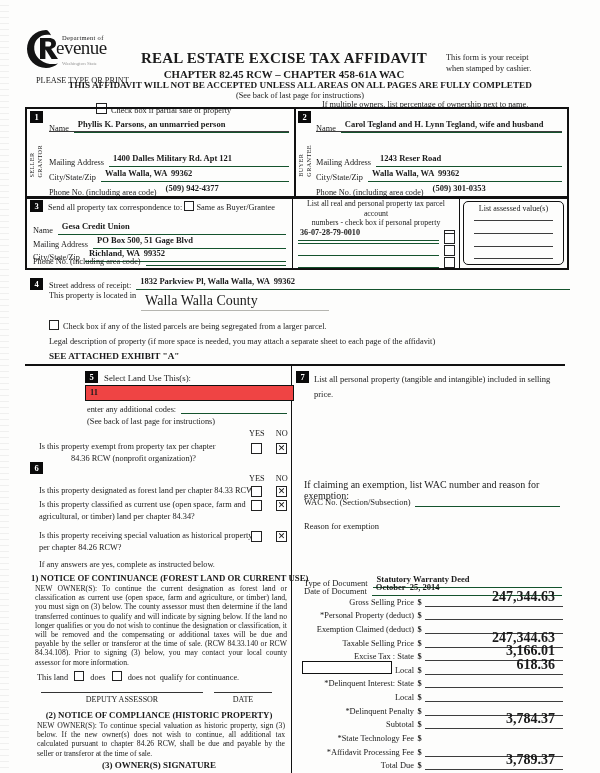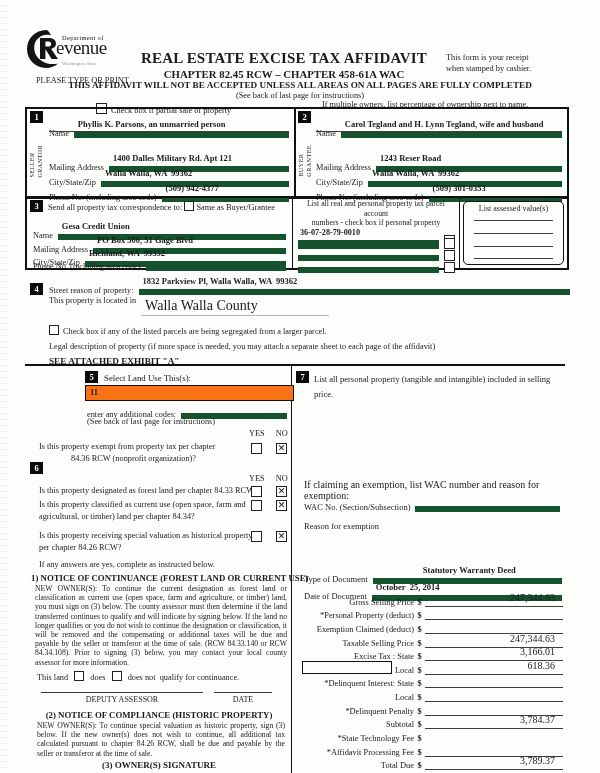--- a/index.html
+++ b/index.html
@@ -31,47 +31,47 @@
       font-family:"DejaVu Sans",sans-serif;font-size:8px;line-height:8px;text-align:center;
       vertical-align:-1px;color:#111;font-weight:bold;overflow:visible;}
   .cb2{width:9px;height:9px;font-size:9px;line-height:9px;}
   
   .parties{top:107px;left:25px;width:540px;height:88px;border:2px solid #111;display:flex;}
   .party{position:relative;}
   .vlabel{position:absolute;left:1px;top:36px;display:flex;gap:1px;}
   .vlabel span{writing-mode:vertical-rl;transform:rotate(180deg);font-size:6.2px;letter-spacing:.4px;color:#222;}
   .frow{position:absolute;display:flex;align-items:flex-end;}
   .flabel{font-size:8.3px;white-space:nowrap;margin-right:5px;}
-  .fline{flex:1;border-bottom:6px solid #14532d;padding:0 0 1px 4px;min-height:9px;}
+  .fline{flex:1;border-bottom:1px solid #14532d;padding:0 0 1px 4px;min-height:9px;}
   .fval{font-size:8.5px;font-weight:bold;white-space:pre-wrap;}
   .blank-line{position:absolute;border-bottom:1px solid #3d3d3d;}
   .sec3{top:196px;left:25px;width:540px;height:70px;border:2px solid #111;display:flex;}
   .sec3a{position:relative;width:265px;border-right:1.5px solid #111;}
   .sec3b{position:relative;width:166px;border-right:1.5px solid #111;}
   .sec3c{position:relative;flex:1;margin:3px;border:1.5px solid #111;border-radius:5px;}
   .pline{position:absolute;display:flex;align-items:flex-end;left:5px;right:4px;}
   .pline .fline{padding-left:2px;}
   .phdr{font-size:7.8px;line-height:9.5px;text-align:center;}
   .sec4{top:266px;left:25px;width:540px;}
   .lower{top:364px;left:25px;width:540px;height:409px;border-top:2px solid #111;}
   .divider{position:absolute;left:266px;top:0;height:100%;border-left:1.5px solid #111;}
   .codebox{position:absolute;left:60px;top:19px;width:203px;height:13px;border:1.5px solid #111;
-           font-size:8.5px;font-weight:bold;padding:1px 0 0 4px;background:#f97316;}
+           font-size:8.5px;font-weight:bold;padding:1px 0 0 4px;background:#ef4444;}
   .q{font-size:8.3px;position:absolute;white-space:nowrap;}
   .ynh{position:absolute;display:flex;gap:11px;font-size:8.3px;}
   .para{position:absolute;font-size:7.7px;line-height:9.2px;text-align:justify;}
   .ntitle{position:absolute;font-size:8.8px;font-weight:bold;text-align:center;white-space:nowrap;}
   .sigline{position:absolute;border-top:1px solid #333;text-align:center;font-size:8px;padding-top:2px;}
   
   .money{position:absolute;left:271px;top:227px;width:267px;}
   .mrow{position:relative;display:flex;align-items:flex-end;height:13.65px;}
   .mlabel{width:118px;text-align:right;font-size:8.4px;white-space:nowrap;}
   .mdollar{width:11px;font-weight:bold;font-size:8.4px;text-align:center;}
   .mline{flex:1;border-bottom:1px solid #3d3d3d;text-align:right;padding:0 8px 1px 0;min-height:9px;}
-  .mval{font-weight:normal;font-size:10px;}
+  .mval{font-weight:bold;font-size:14px;}
   .local-box{position:absolute;left:6px;bottom:1px;width:88px;height:11px;border:1.5px solid #111;background:#fff;}
   .irow{position:absolute;display:flex;align-items:flex-end;}
 </style>
 </head>
 <body>
 
 <div class="page">
   <div class="noise"></div>
 
   <div class="abs" style="left:26px;top:27px;width:110px;height:46px;">
@@ -203,21 +203,21 @@
       <div class="blank-line" style="left:10px;right:10px;top:18px;"></div>
       <div class="blank-line" style="left:10px;right:10px;top:31px;"></div>
       <div class="blank-line" style="left:10px;right:10px;top:44px;"></div>
       <div class="blank-line" style="left:10px;right:10px;top:56px;"></div>
     </div>
   </div>
 
   <div class="abs sec4">
     <div class="irow" style="left:5px;right:2px;top:4px;position:relative;display:flex;">
       <span class="tab-in">4</span>
-      <span class="flabel">Street reason of property:</span>
+      <span class="flabel">Street address of receipt:</span>
       <span class="fline"><span class="fval">1832 Parkview Pl, Walla Walla, WA  99362</span></span>
     </div>
     <div style="margin:5px 0 0 24px;display:flex;width:280px;">
       <span class="flabel">This property is located in</span>
       <span class="fline" style="border-bottom:1px solid #b5b5b0;"><span style="font-family:Liberation Serif, serif;font-size:14px;">Walla Walla County</span></span>
     </div>
     <div style="margin:4px 0 0 24px;">
       <span class="cb"></span>
       <span class="small">Check box if any of the listed parcels are being segregated from a larger parcel.</span>
     </div>
@@ -283,21 +283,21 @@
     <div class="ntitle" style="left:6px;top:394px;width:256px;font-size:9px;">(3) OWNER(S) SIGNATURE</div>
 
     <span class="tab" style="left:271px;top:5px;">7</span>
     <div class="abs" style="left:289px;top:6px;width:247px;font-size:8.5px;line-height:15px;">List all personal property (tangible and intangible) included in selling price.</div>
     <div class="abs" style="left:279px;top:113px;font-size:10px;">If claiming an exemption, list WAC number and reason for exemption:</div>
     <div class="irow" style="left:279px;top:130px;width:256px;">
       <span class="flabel" style="font-size:8.5px;">WAC No. (Section/Subsection)</span>
       <span class="fline"><span class="fval"></span></span>
     </div>
     <div class="abs" style="left:279px;top:155px;font-size:8.5px;">Reason for exemption</div>
-    <div class="irow" style="left:279px;top:193px;width:258px;text-align:center;">
+    <div class="irow" style="left:279px;top:202px;width:258px;">
       <span class="flabel" style="font-size:8.5px;">Type of Document</span>
       <span class="fline"><span class="fval">Statutory Warranty Deed</span></span>
     </div>
     <div class="irow" style="left:279px;top:210px;width:258px;">
       <span class="flabel" style="font-size:8.5px;">Date of Document</span>
       <span class="fline"><span class="fval pre">October  25, 2014</span></span>
     </div>
 
     <div class="money">
       <div class="mrow">

